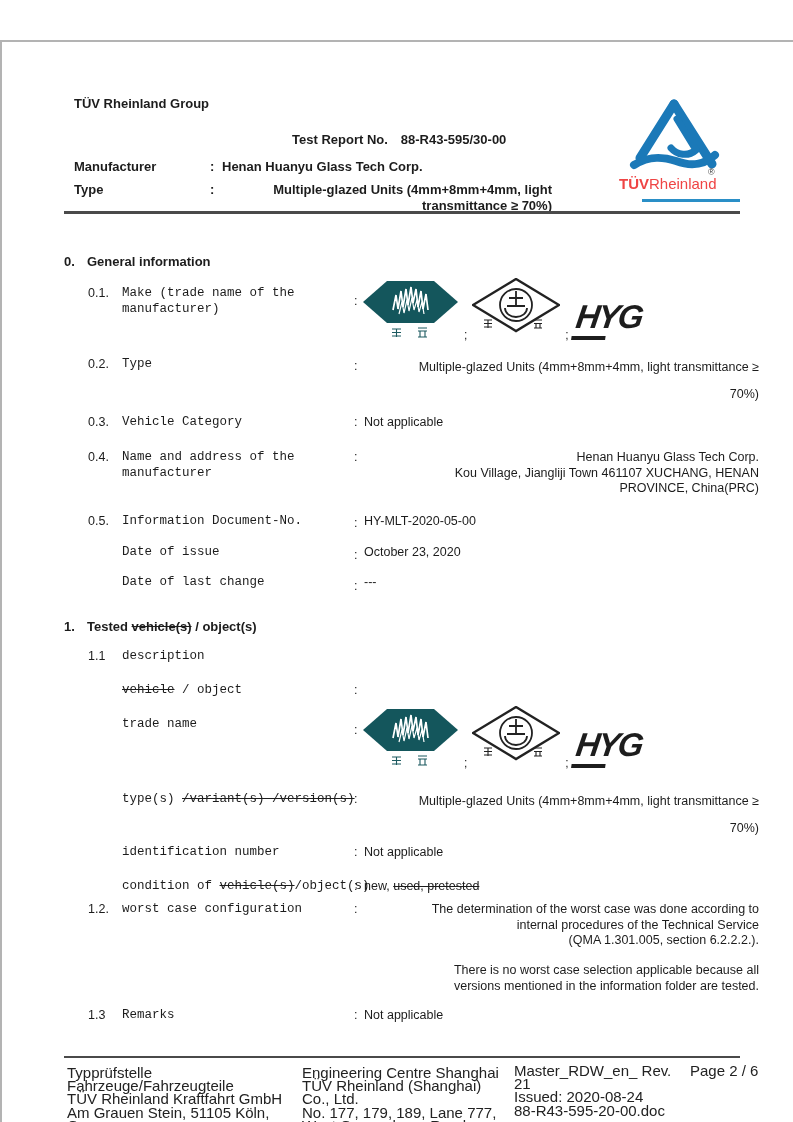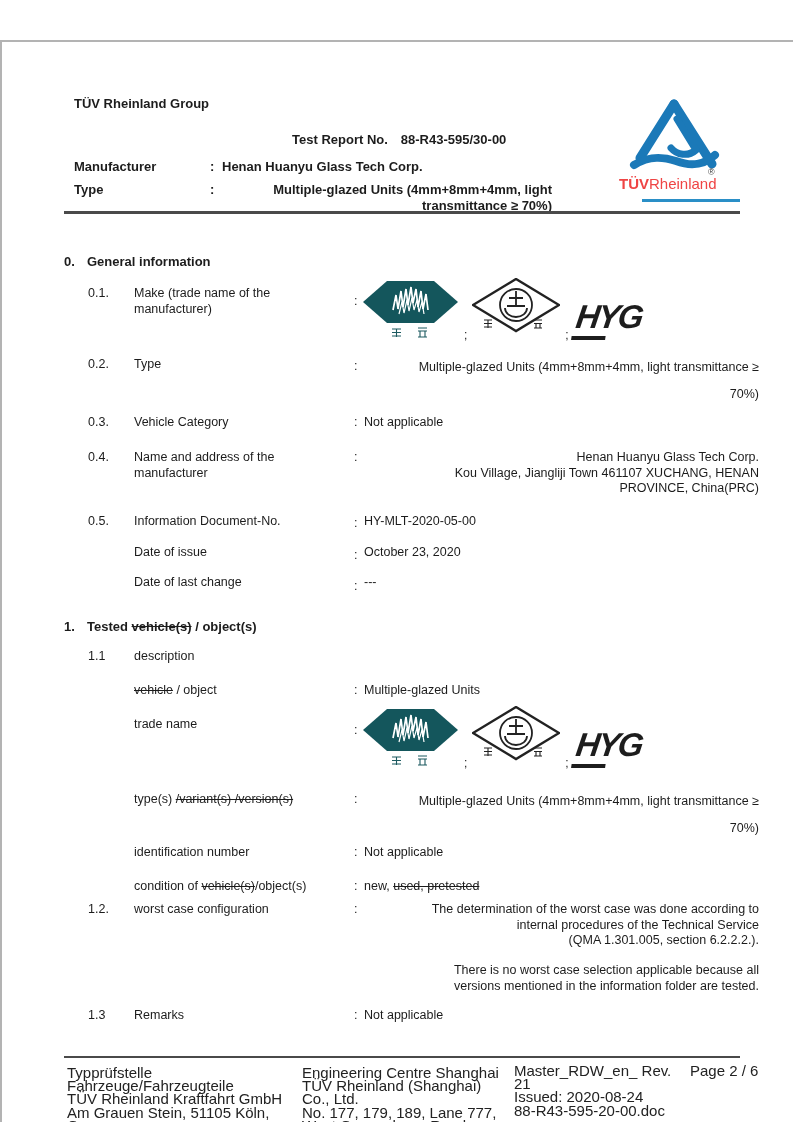--- a/index.html
+++ b/index.html
@@ -10,21 +10,21 @@
   }
   .t{position:absolute;font-family:"Liberation Sans","DejaVu Sans",sans-serif;
      font-size:12.5px;color:#1c1c1c;line-height:15.5px;white-space:nowrap;}
   .b{font-weight:bold;}
   .wrap{white-space:normal;}
   .pre{white-space:pre-line;text-align:right;}
   .loose{line-height:27px;}
   .strike{text-decoration:line-through;}
   .rule{position:absolute;background:#4a4a4a;}
   .bluebar{position:absolute;background:#2a8fc7;}
-  .lbl{left:132px;width:208px;}
+  .lbl{left:120px;width:208px;font-family:Liberation Mono, monospace;}
   .num{left:86px;}
   .colon{left:352px;}
   .val{left:362px;width:395px;}
   .footer-col{position:absolute;font-size:15px;line-height:13.2px;color:#222222;
      white-space:pre-line;font-family:"Liberation Sans","DejaVu Sans",sans-serif;}
   .marks{position:absolute;display:flex;align-items:flex-end;gap:5px;}
   .semi{font-size:12px;color:#1c1c1c;line-height:10px;}
   .hyg{font-style:italic;font-weight:bold;font-size:33px;letter-spacing:-2px;
      color:#1d1d1d;transform:skewX(-8deg);position:relative;padding:0 6px 4px 2px;}
   .hyg-bar{position:absolute;left:0;bottom:0;width:34px;height:4px;background:#1d1d1d;}
@@ -136,21 +136,20 @@
     <span>Tested </span><span class="strike">vehicle(s)</span><span> / object(s)</span>
   </div>
 
   <div class="t num" style="top:607px">1.1</div>
   <div class="t lbl" style="top:607px">description</div>
 
   <div class="t lbl" style="top:641px">
     <span class="strike">vehicle</span><span> / object</span>
   </div>
   <div class="t colon" style="top:641px">:</div>
-  <div class="t val" style="top:641px">Multiple-glazed Units</div>
 
   <div class="t lbl" style="top:675px">trade name</div>
   <div class="t colon" style="top:681px">:</div>
 
   <div class="marks" style="left:360px;top:664px">
     <svg width="97" height="60" viewBox="0 0 97 60">
       <polygon points="25,1 72,1 96,22 72,43 25,43 1,22" fill="#14565c"></polygon>
       <path d="M31,30 L34,15 L36,29 L39,11 L41,27 L44,9 L46,25 L49,7 L51,23 L54,9 L56,27 L59,11 L61,29 L64,14 L66,30" stroke="#ffffff" stroke-width="1.7" fill="none"></path>
       <path d="M37,34 L40,22 L42,33 L45,20 L47,31 L50,18 L52,30 L55,20 L57,32 L60,22 L62,34" stroke="#ffffff" stroke-width="1.2" fill="none"></path>
       <g stroke="#1c5a60" stroke-width="1.1" fill="none">

